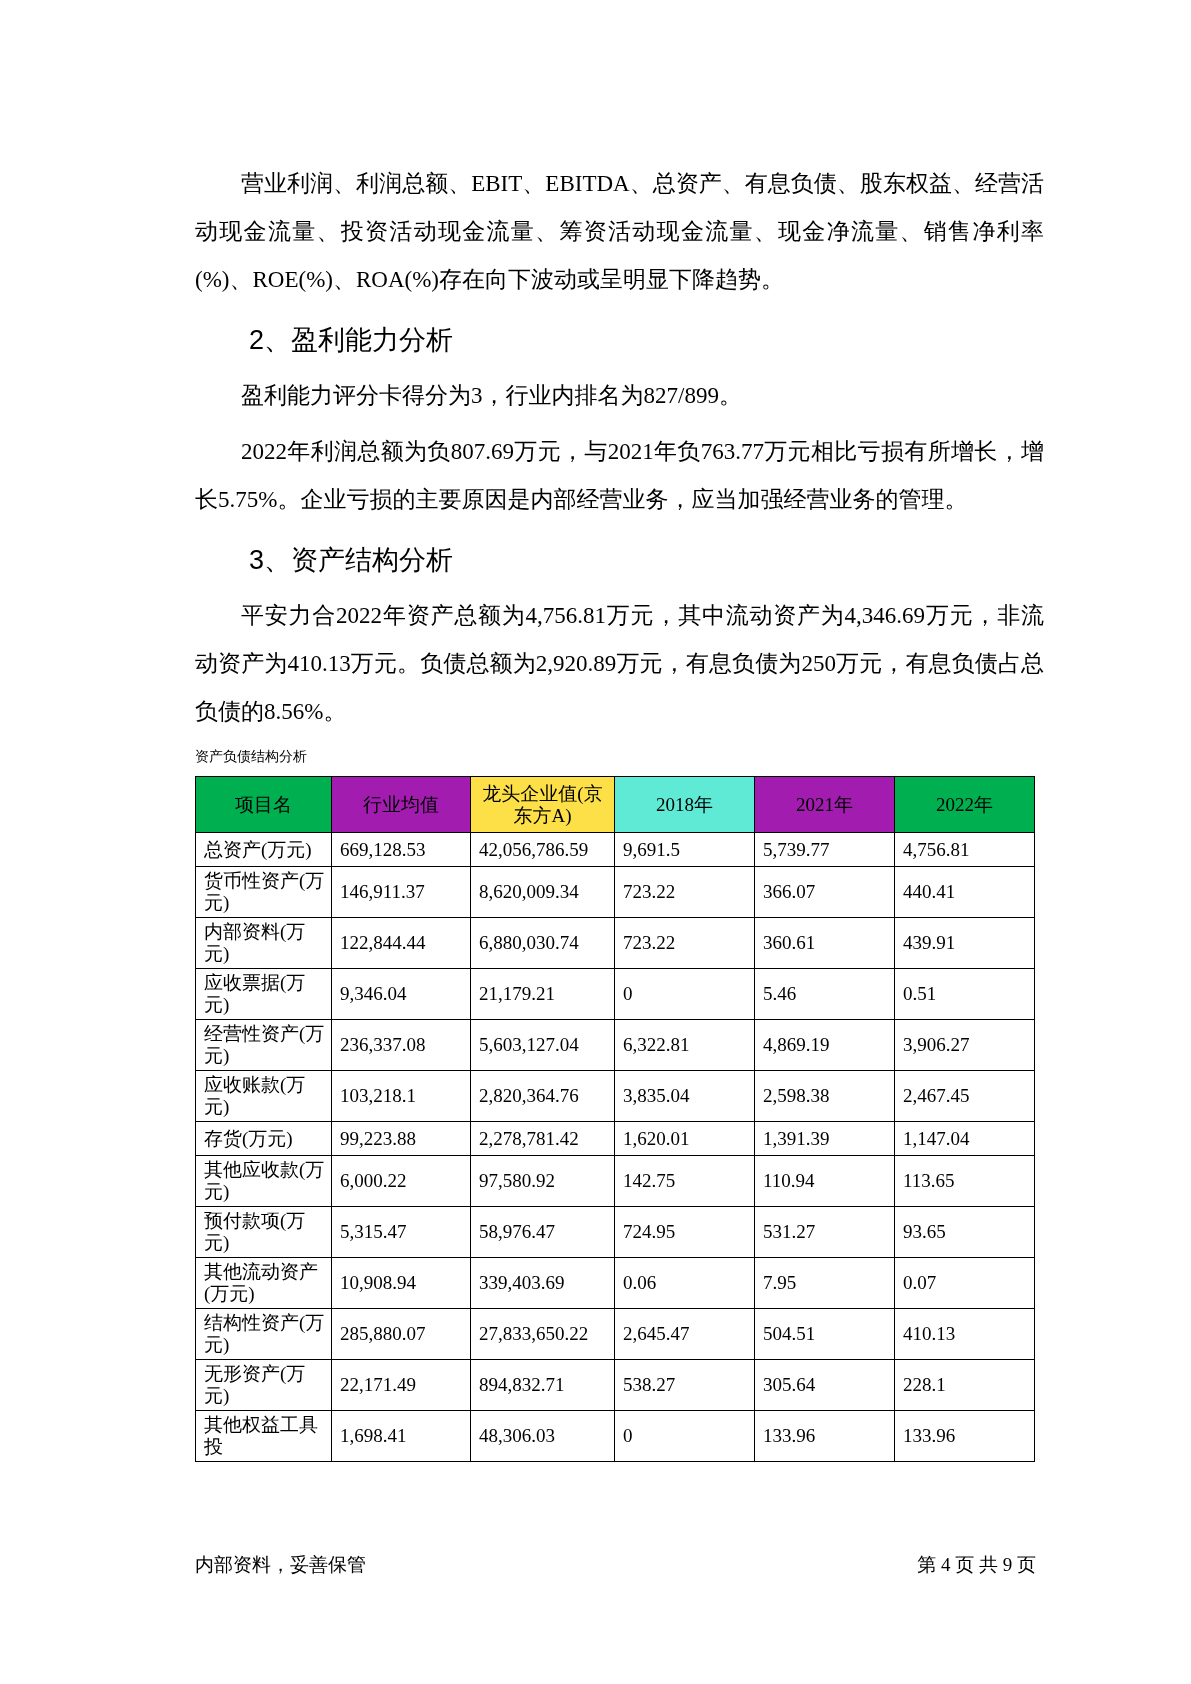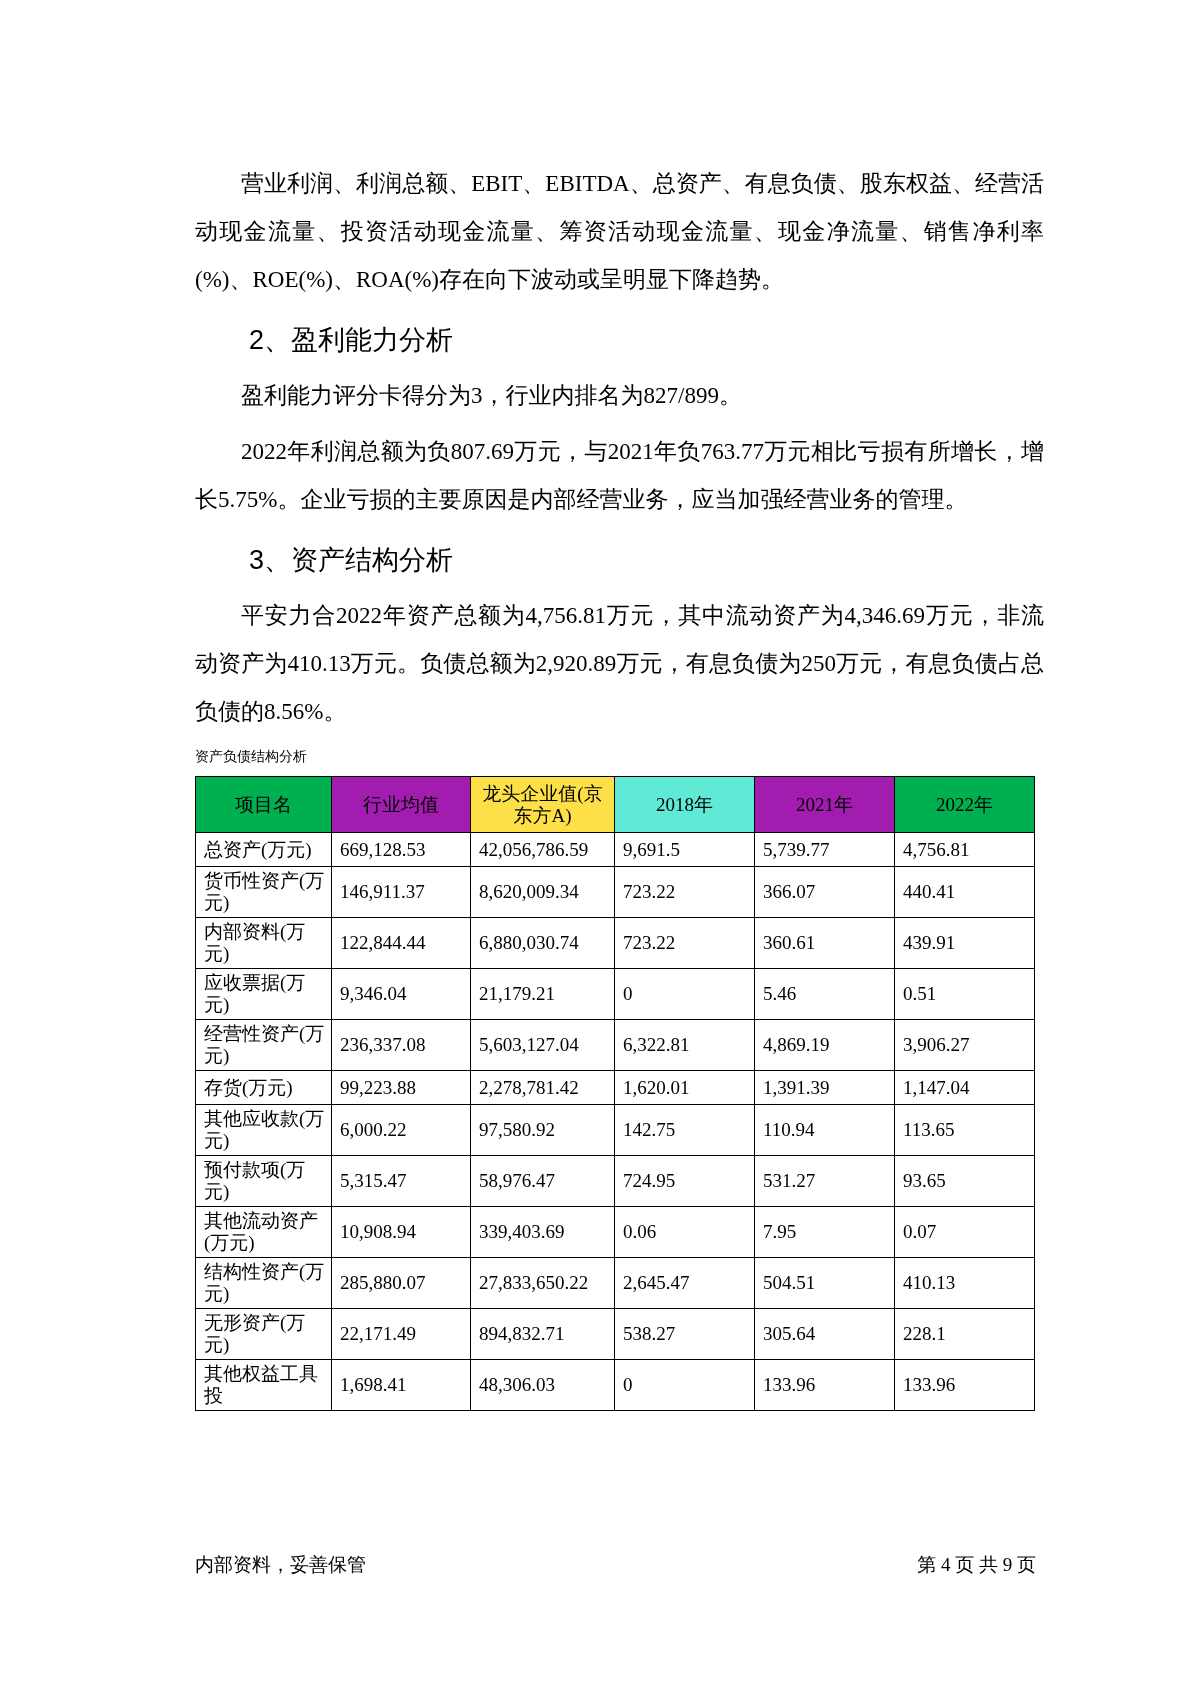--- a/index.html
+++ b/index.html
@@ -151,20 +151,28 @@
           </tr>
           <tr>
             <td>经营性资产(万元)</td>
             <td>236,337.08</td>
             <td>5,603,127.04</td>
             <td>6,322.81</td>
             <td>4,869.19</td>
             <td>3,906.27</td>
           </tr>
           <tr>
+            <td>应收账款(万元)</td>
+            <td>103,218.1</td>
+            <td>2,820,364.76</td>
+            <td>3,835.04</td>
+            <td>2,598.38</td>
+            <td>2,467.45</td>
+          </tr>
+          <tr>
             <td>存货(万元)</td>
             <td>99,223.88</td>
             <td>2,278,781.42</td>
             <td>1,620.01</td>
             <td>1,391.39</td>
             <td>1,147.04</td>
           </tr>
           <tr>
             <td>其他应收款(万元)</td>
             <td>6,000.22</td>

